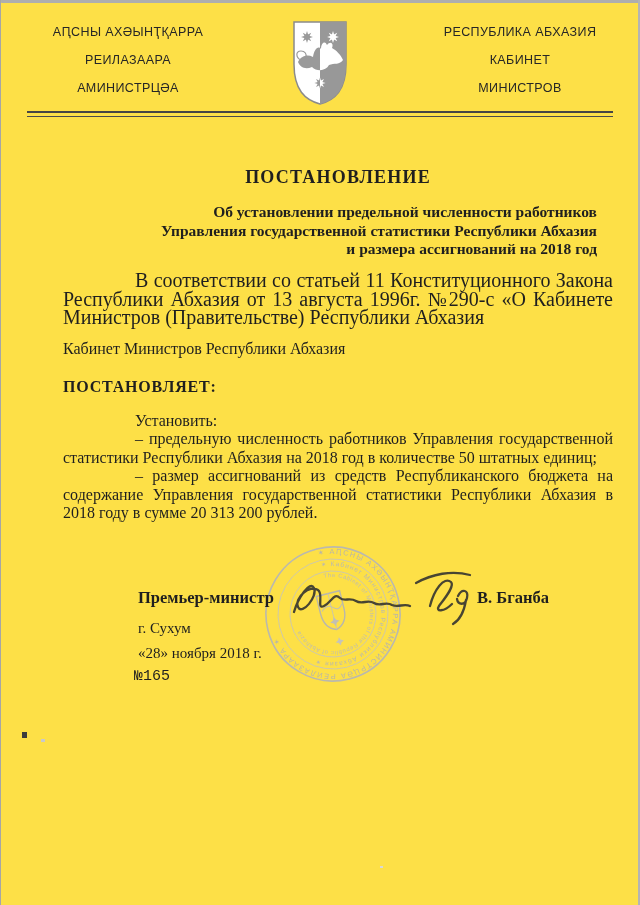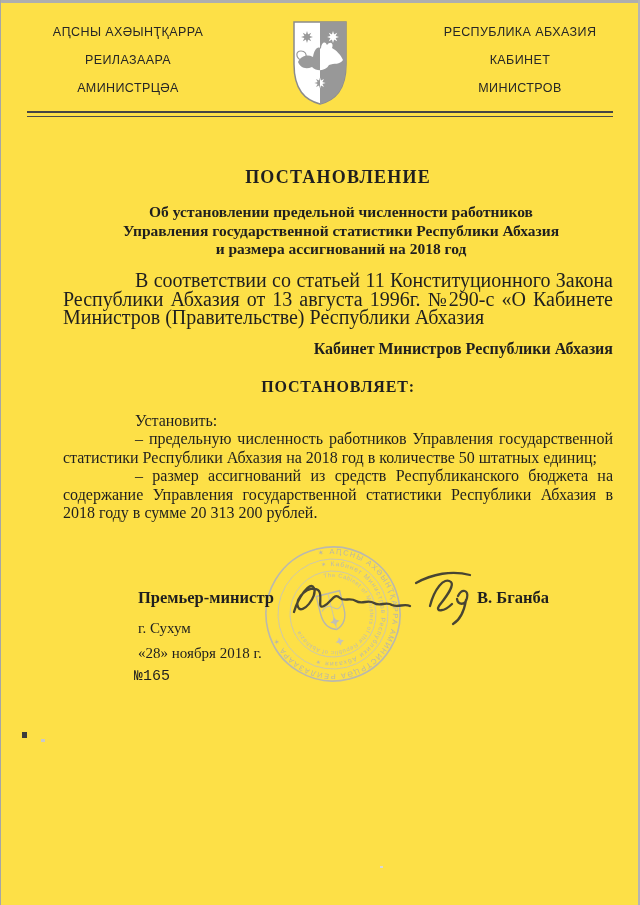--- a/index.html
+++ b/index.html
@@ -29,35 +29,35 @@
     position:absolute;left:27px;top:111px;width:586px;height:3px;
     border-top:2px solid #454545;border-bottom:1px solid #4c4c4c;
   }
 
   
   .doc-title{
     position:absolute;left:63px;top:167px;width:550px;text-align:center;
     font-weight:bold;font-size:18px;letter-spacing:1.2px;
   }
   .doc-subtitle{
-    position:absolute;left:66px;top:203px;width:550px;text-align:center;
+    position:absolute;left:47px;top:203px;width:550px;text-align:right;
     font-weight:bold;font-size:15.5px;line-height:18.5px;
   }
 
   
   .para-intro{
     position:absolute;left:63px;top:271px;width:550px;
     font-size:20px;line-height:18.6px;text-align:justify;text-indent:72px;
   }
   .cabinet-line{
-    position:absolute;left:63px;top:340px;width:550px;text-align:right;
-    font-weight:bold;font-size:16px;
+    position:absolute;left:63px;top:340px;width:550px;text-align:left;
+    font-weight:normal;font-size:16px;
   }
   .resolves-line{
-    position:absolute;left:63px;top:378px;width:550px;text-align:center;
+    position:absolute;left:63px;top:378px;width:550px;
     font-weight:bold;font-size:16px;letter-spacing:.8px;
   }
   .body-block{
     position:absolute;left:63px;top:412px;width:550px;
     font-size:16px;line-height:18.4px;text-align:justify;
   }
   .body-block p{margin:0;text-indent:72px;}
 
   
   .sig-position{position:absolute;left:138px;top:588px;font-weight:bold;font-size:16.5px;}

